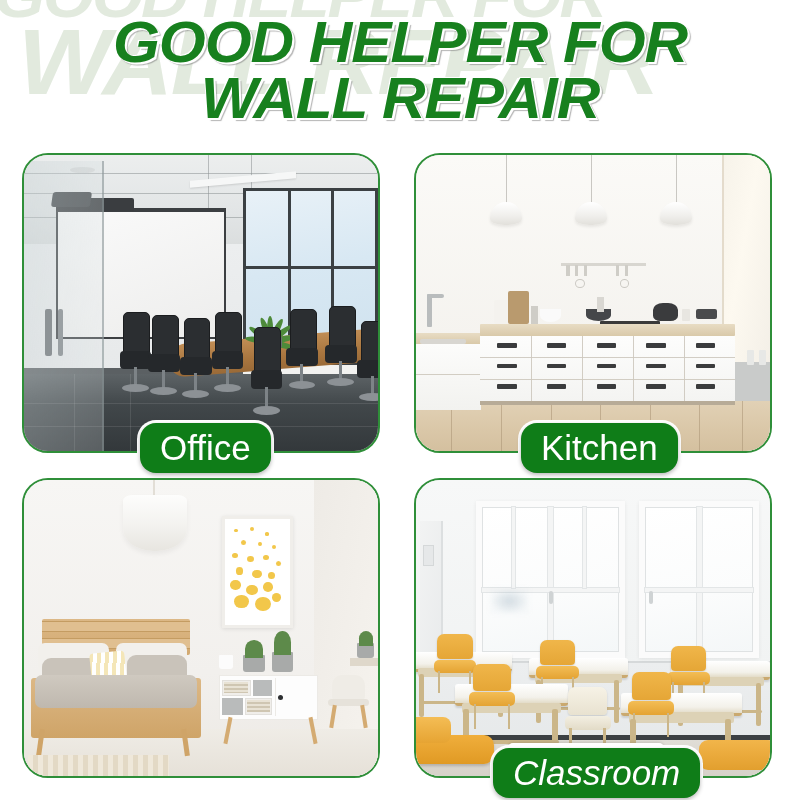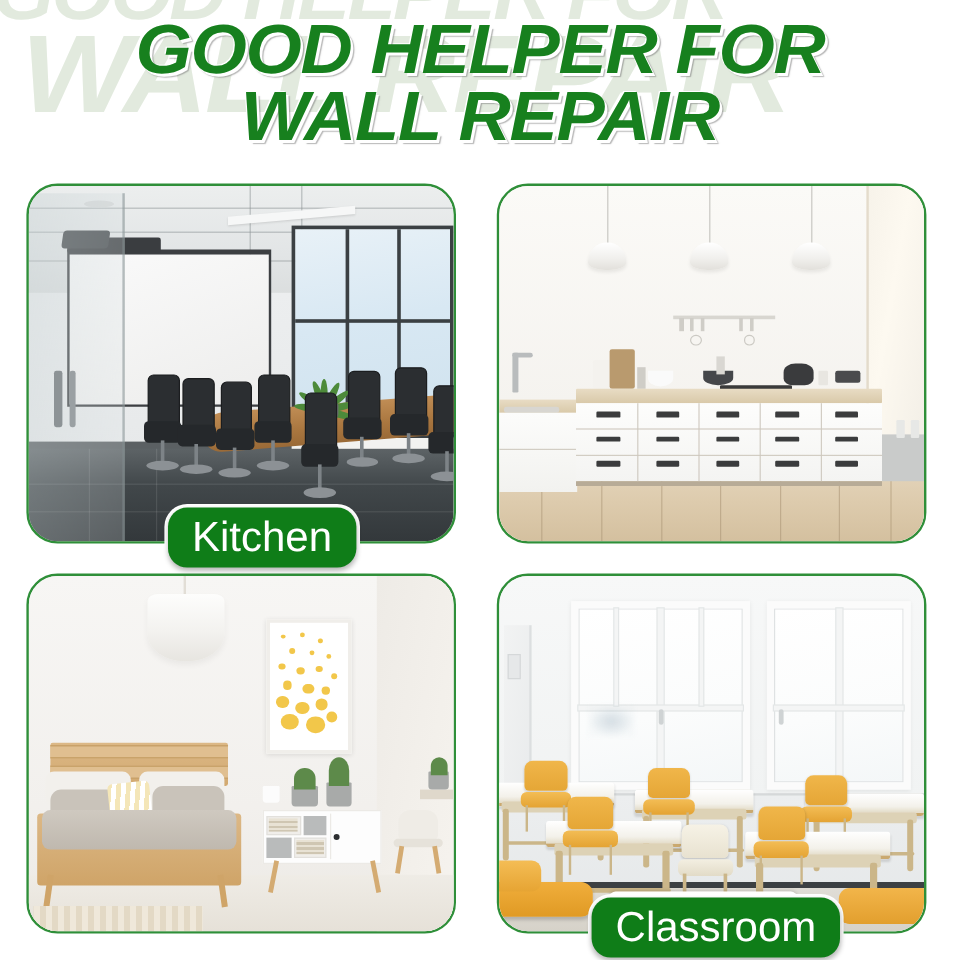--- a/index.html
+++ b/index.html
@@ -104,21 +104,21 @@
     height: 50px;
     padding: 0 20px;
     text-align: center;
     white-space: nowrap;
     box-shadow: 0 2px 4px rgba(0,0,0,0.28), 0 0 0 3px #ffffff;
     z-index: 20;
   }
   #badge-office    { left: 140px; top: 278px; }
   #badge-kitchen   { left: 521px; top: 278px; }
   #badge-home      { left: 143px; top: 603px; }
-  #badge-classroom { left: 493px; top: 603px; }
+  #badge-classroom { left: 493px; top: 603px; font-style: italic; }
 
   
   .of-ceiling {
     position: absolute; left:0; top:0; width:100%; height:32%;
     background: linear-gradient(180deg,#eceeee 0%, #e2e5e6 60%, #dadddd 100%);
   }
   .of-ceil-line {
     position: absolute; height: 1px; background: rgba(140,145,148,0.55);
   }
   .of-wall {
@@ -547,21 +547,21 @@
         <div class="seat"></div>
         <div class="post"></div>
         <div class="base"></div>
       </div>
 
       <div class="of-glass"></div>
       <div class="of-handle"></div>
       <div class="of-handle2"></div>
     </div>
   </div>
-  <div class="badge" id="badge-office">Kitchen</div>
+  <div class="badge" id="badge-office">Office</div>
 
   <div class="panel panel-top-right">
     <div class="scene">
       <div class="kt-wall"></div>
       <div class="kt-right-panel"></div>
       <div class="kt-floor">
         <div class="kt-plank" style="left:10%;"></div>
         <div class="kt-plank" style="left:24%;"></div>
         <div class="kt-plank" style="left:38%;"></div>
         <div class="kt-plank" style="left:52%;"></div>
@@ -630,20 +630,21 @@
       <div class="kt-pull" style="left:37%;top:77.5%;"></div>
       <div class="kt-pull" style="left:51%;top:77.5%;"></div>
       <div class="kt-pull" style="left:65%;top:77.5%;"></div>
       <div class="kt-pull" style="left:79%;top:77.5%;"></div>
 
       <div style="position:absolute;right:0;top:70%;width:10%;height:13%;background:#c9cbca;"></div>
       <div style="position:absolute;right:1%;top:66%;width:2%;height:5%;background:#e7e8e6;border-radius:1px;"></div>
       <div style="position:absolute;right:4.5%;top:66%;width:2%;height:5%;background:#e7e8e6;border-radius:1px;"></div>
     </div>
   </div>
+  <div class="badge" id="badge-kitchen">Kitchen</div>
 
   <div class="panel panel-bottom-left">
     <div class="scene">
       <div class="hm-wall"></div>
       <div class="hm-right-wall"></div>
       <div class="hm-floor"></div>
 
       <div class="hm-lamp-cord"></div>
       <div class="hm-lamp"></div>
 

